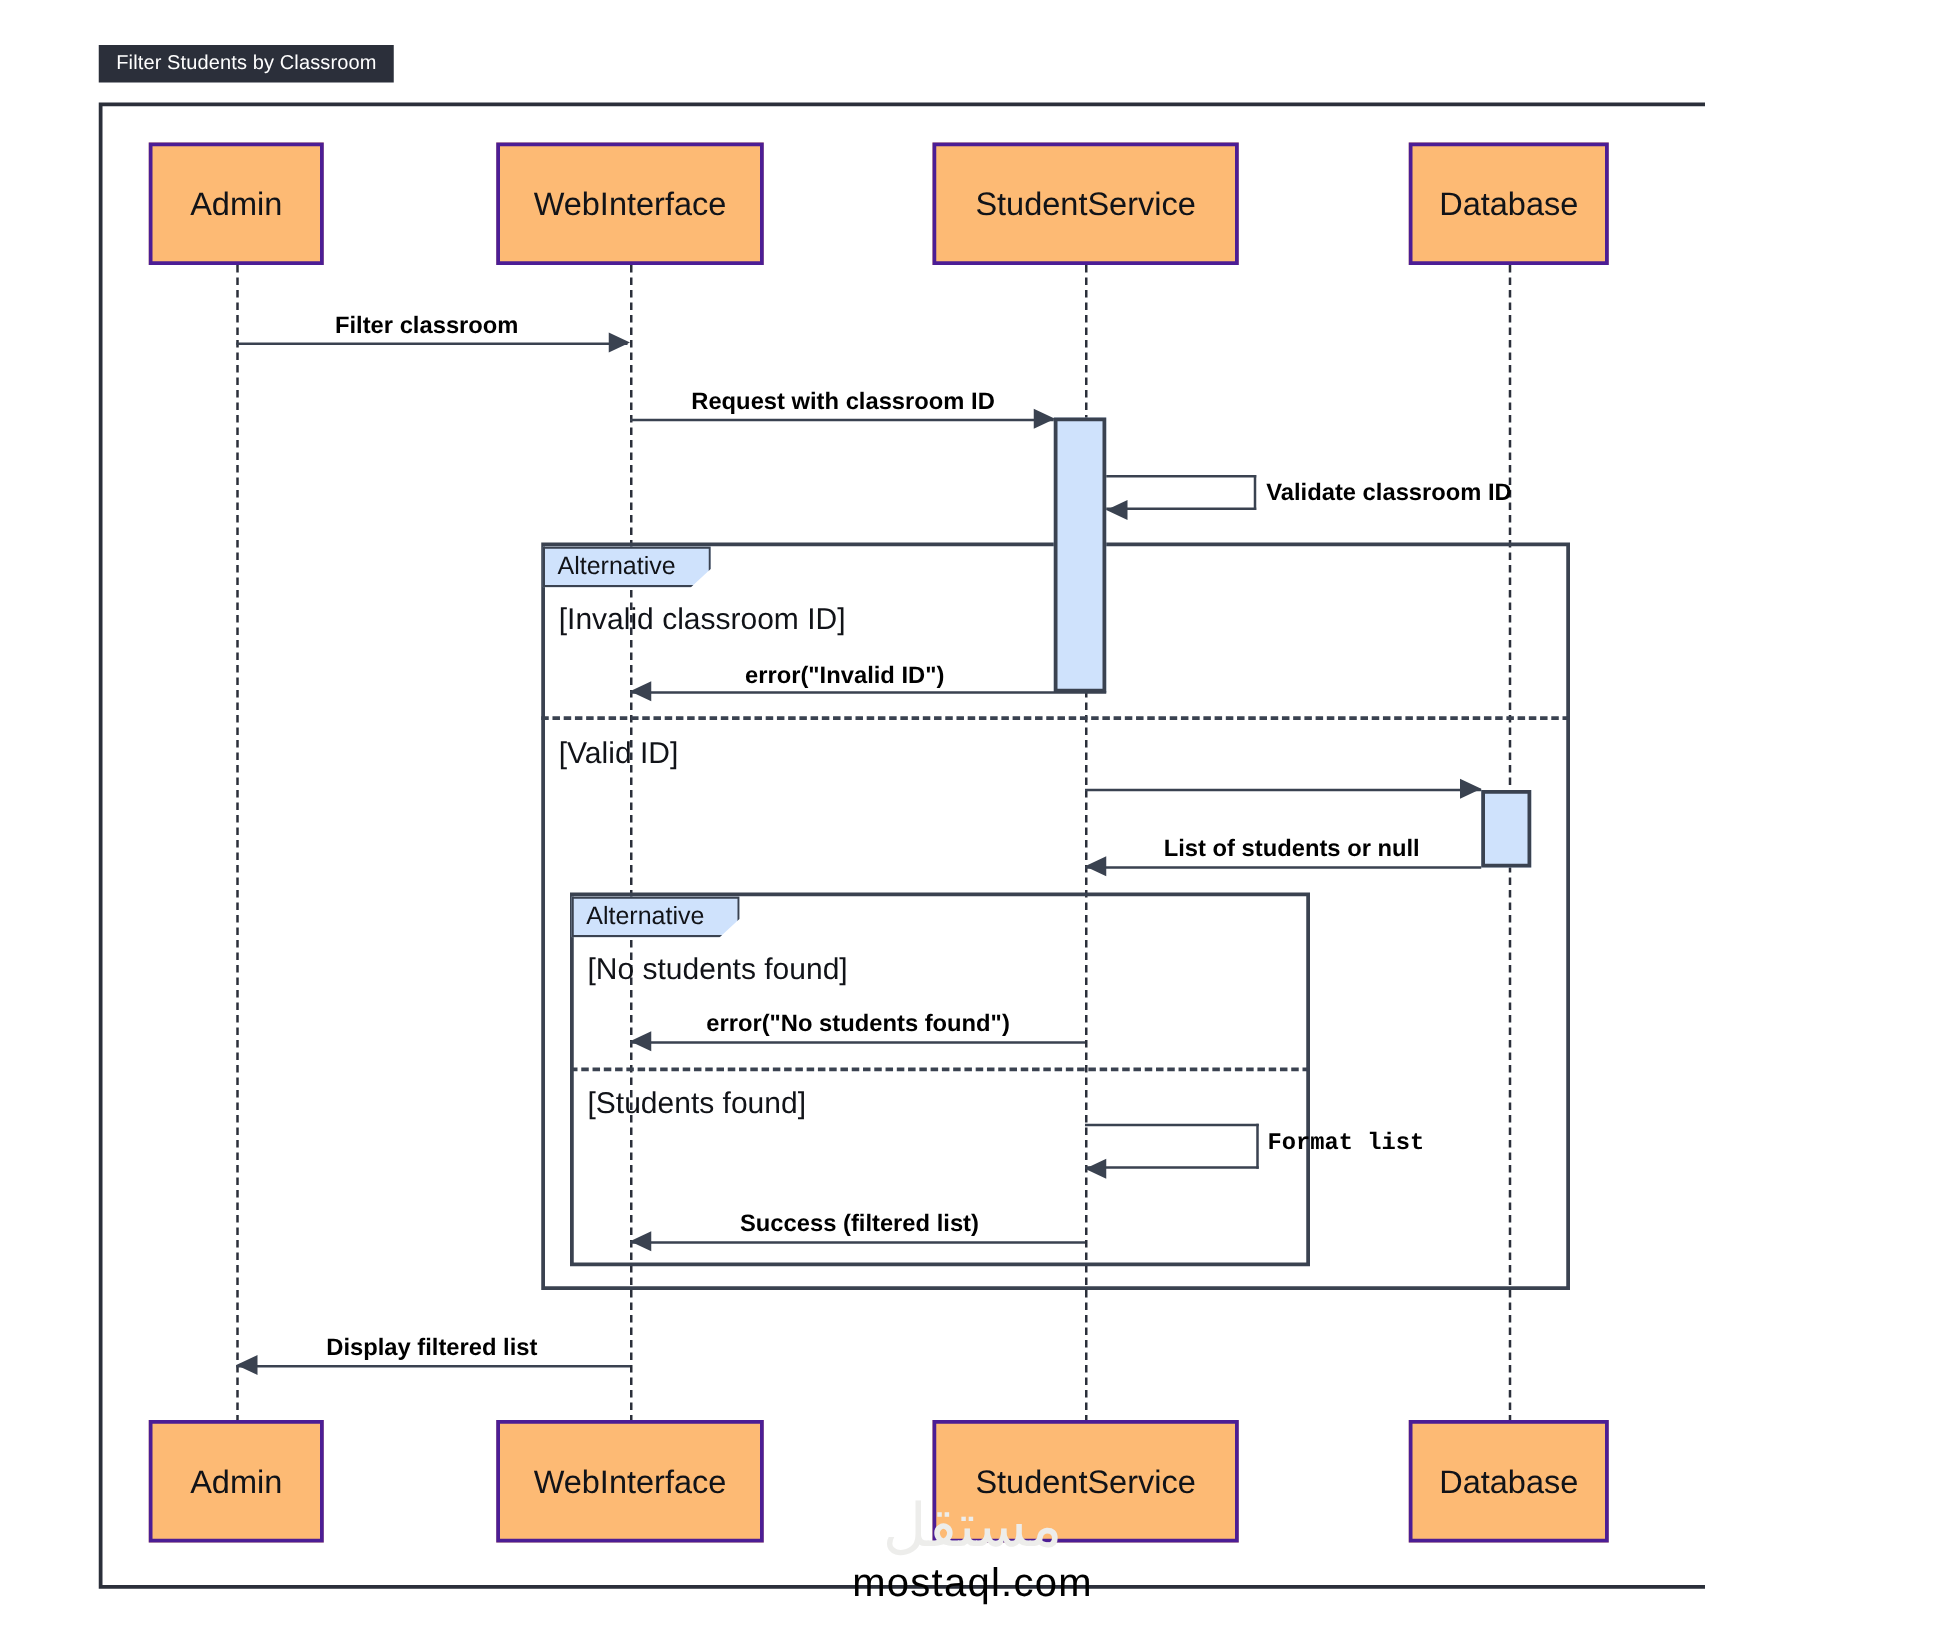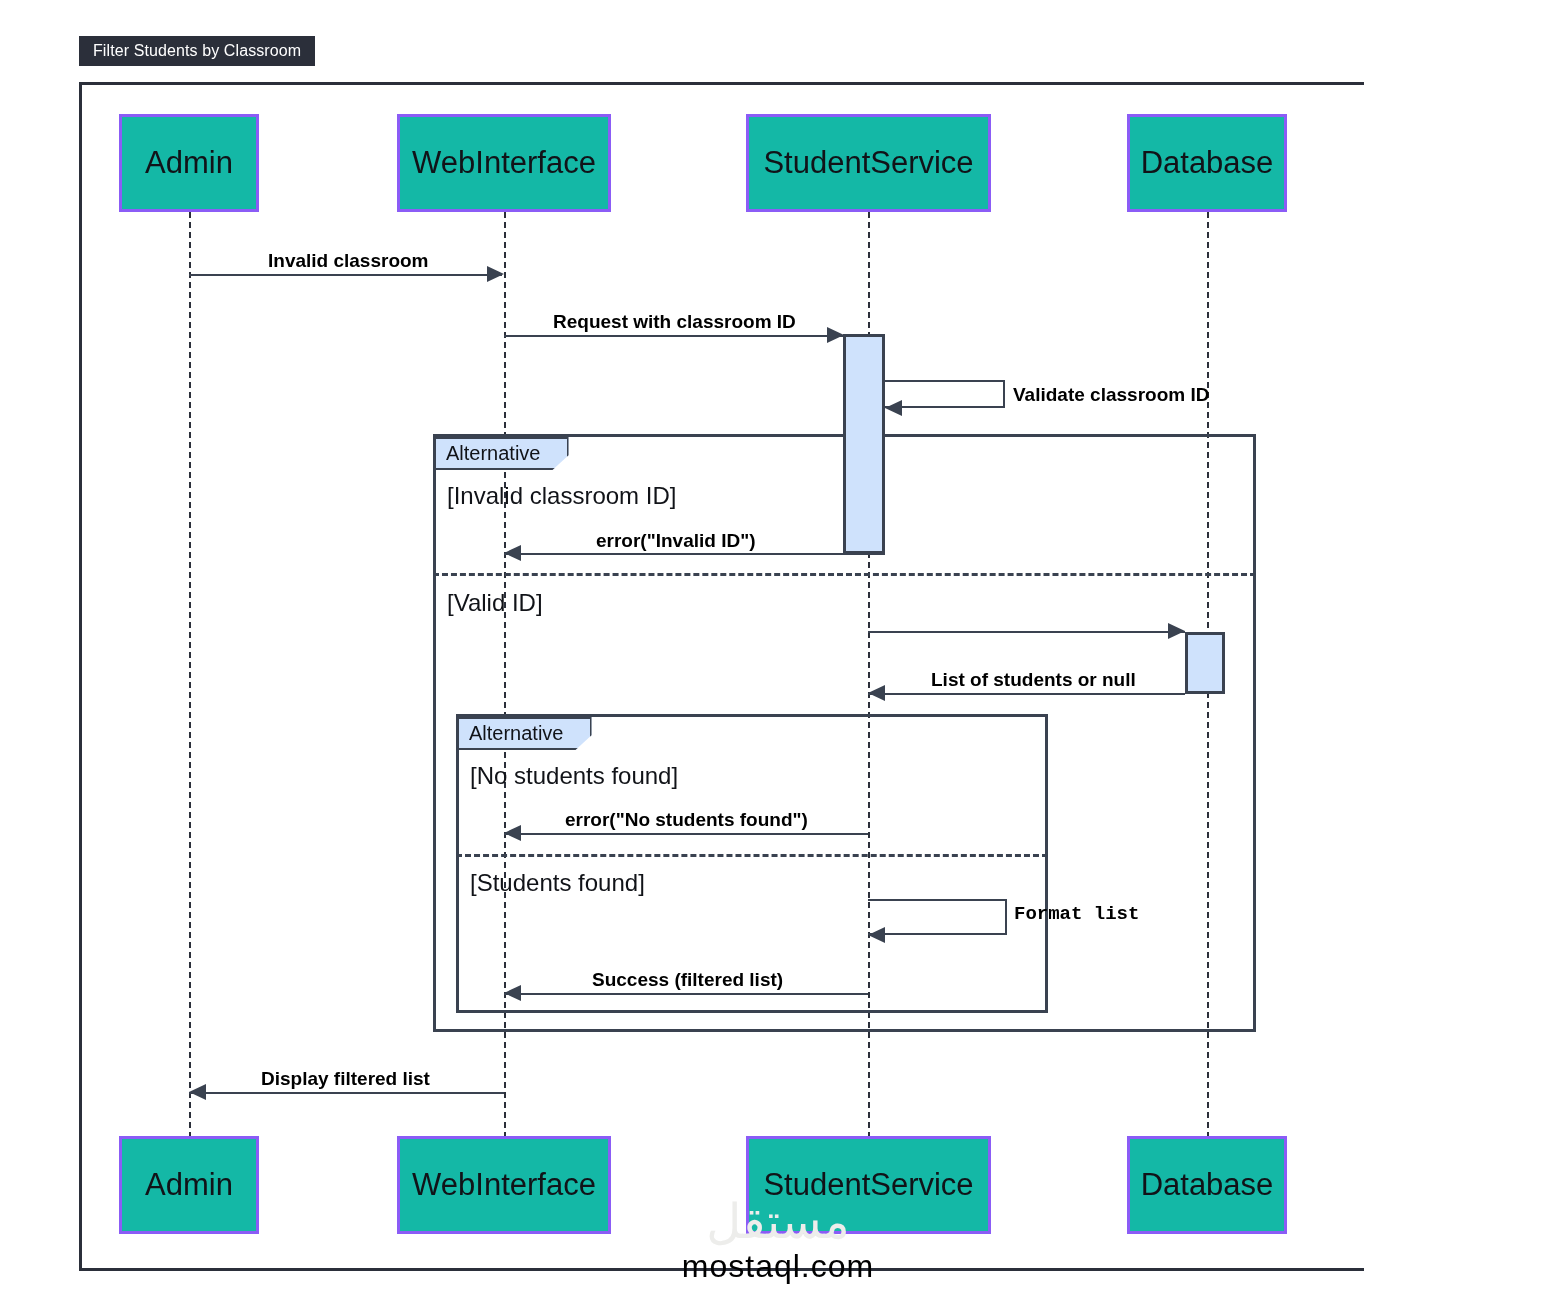--- a/index.html
+++ b/index.html
@@ -42,27 +42,27 @@
     width: 1395px;
     height: 1189px;
     border: 3px solid #2b2f3a;
     box-sizing: border-box;
     background: transparent;
   }
 
   
   .participant {
     position: absolute;
-    background: #14b8a6;
-    border: 3px solid #8b5cf6;
+    background: #fdba74;
+    border: 3px solid #4c1d95;
     box-sizing: border-box;
     display: flex;
     align-items: center;
     justify-content: center;
-    font-size: 31px;
+    font-size: 26px;
     color: #111318;
     white-space: nowrap;
   }
 
   
   .lifeline {
     position: absolute;
     width: 0;
     border-left: 2px dashed #2b2f3a;
   }
@@ -199,21 +199,21 @@
 
   <div class="fragment" style="left:456px; top:714px; width:592px; height:299px;"></div>
   <div class="frag-label" style="left:457px; top:717px;">Alternative</div>
   <div class="guard" style="left:470px; top:762px;">[No students found]</div>
   <div class="frag-divider" style="left:456px; top:854px; width:592px;"></div>
   <div class="guard" style="left:470px; top:869px;">[Students found]</div>
 
   <div class="activation" style="left:843px;  top:334px; width:42px; height:220px;"></div>
   <div class="activation" style="left:1185px; top:632px; width:40px; height:62px;"></div>
 
-  <div class="msg-label" style="left:268px; top:250px;">Invalid classroom</div>
+  <div class="msg-label" style="left:268px; top:250px;">Filter classroom</div>
   <div class="msg-line" style="left:189px; top:274px; width:313px;"></div>
   <div class="arrow-head arrow-right" style="left:487px; top:266px;"></div>
 
   <div class="msg-label" style="left:553px; top:311px;">Request with classroom ID</div>
   <div class="msg-line" style="left:504px; top:335px; width:339px;"></div>
   <div class="arrow-head arrow-right" style="left:827px; top:327px;"></div>
 
   <div class="self-loop" style="left:885px; top:380px; width:120px; height:28px;"></div>
   <div class="arrow-head arrow-left" style="left:885px; top:400px;"></div>
   <div class="msg-label" style="left:1013px; top:384px;">Validate classroom ID</div>

